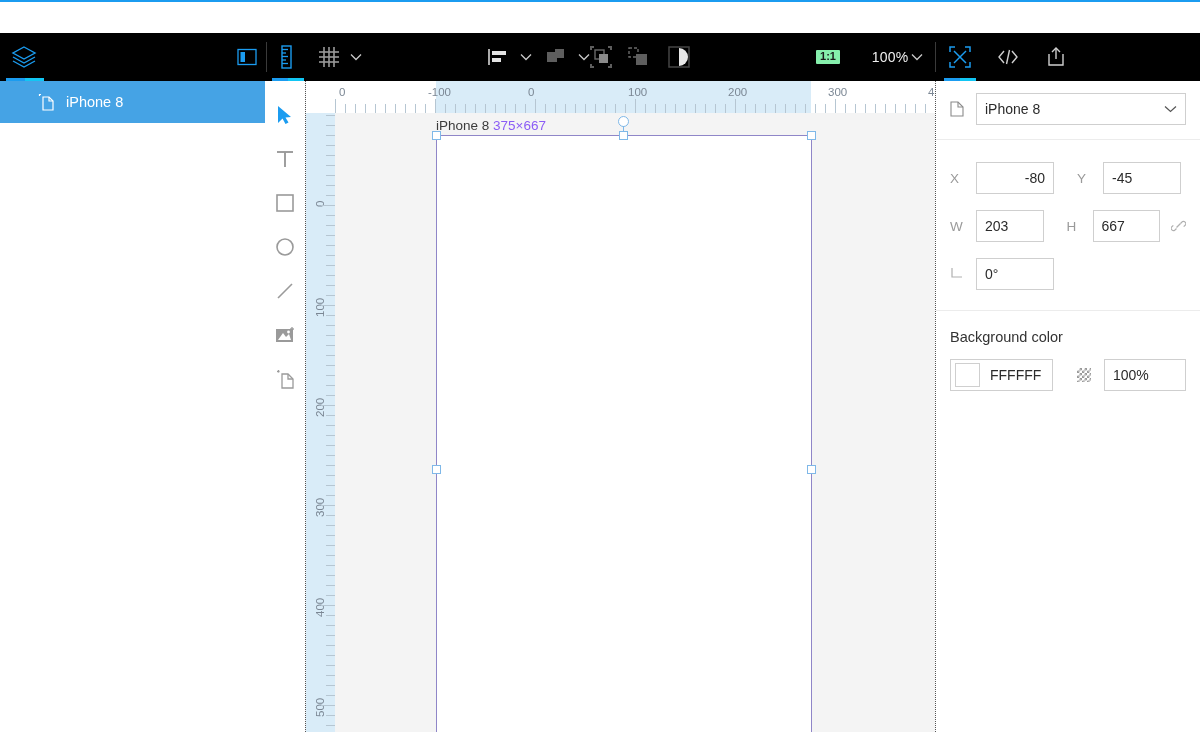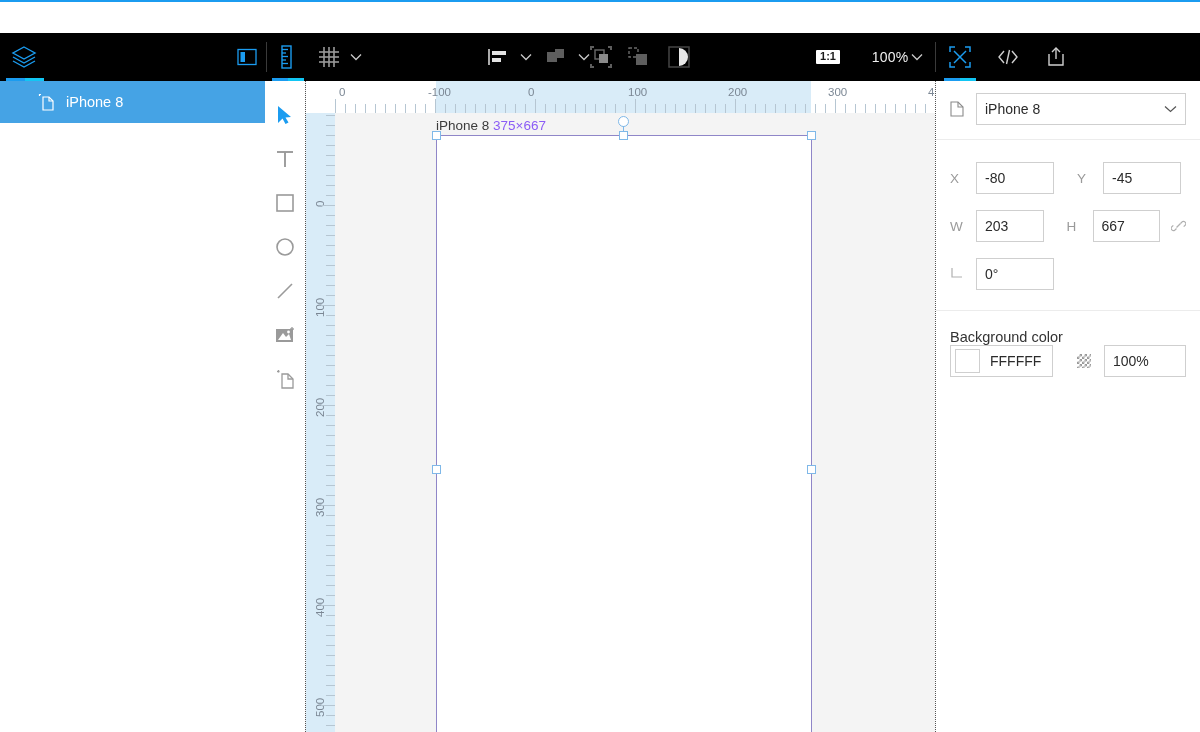--- a/index.html
+++ b/index.html
@@ -108,21 +108,21 @@
     display: flex;
   }
   .tb-underline .u1 { width: 50%; background: #1b9cf0; }
   .tb-underline .u2 { width: 50%; background: #12c6f4; }
   .zoom-label {
     color: #f0f0f0;
     font-size: 14px;
     letter-spacing: .2px;
   }
   .ratio-badge {
-    background: #ffffff;
+    background: #86efac;
     color: #1a1a1a;
     font-size: 11px;
     font-weight: bold;
     padding: 1px 4px 2px 4px;
     border-radius: 1px;
     line-height: 1;
     font-family: "Liberation Sans", sans-serif;
   }
 
   
@@ -306,20 +306,21 @@
     background: #ffffff;
     cursor: text;
   }
   .inp.select {
     justify-content: space-between;
     cursor: pointer;
   }
   .sect-title {
     font-size: 14.5px;
     color: #333333;
+    margin-bottom: 14px;
   }
   .swatch {
     width: 25px;
     height: 24px;
     border: 1px solid #cfcfcf;
     background: #ffffff;
     box-sizing: border-box;
     flex: none;
     margin-right: 10px;
     cursor: pointer;
@@ -760,21 +761,21 @@
           <svg width="13" height="8" viewBox="0 0 13 8">
               <polyline points="1,1.5 6.5,6.5 12,1.5" fill="none" stroke="#555" stroke-width="1.2"></polyline>
             </svg>
         </div>
       </div>
     </div>
 
     <div class="insp-sect" style="padding-top:22px;padding-bottom:20px;">
       <div class="field-row" style="margin-bottom:16px;">
         <div class="fld-label">X</div>
-        <div class="inp" style="width:78px;">
+        <div class="inp" style="width:78px;justify-content:flex-end;">
           <span>-80</span>
         </div>
         <div class="fld-label" style="margin-left:23px;">Y</div>
         <div class="inp" style="width:78px;">
           <span>-45</span>
         </div>
       </div>
       <div class="field-row" style="margin-bottom:16px;">
         <div class="fld-label">W</div>
         <div class="inp" style="width:78px;">

